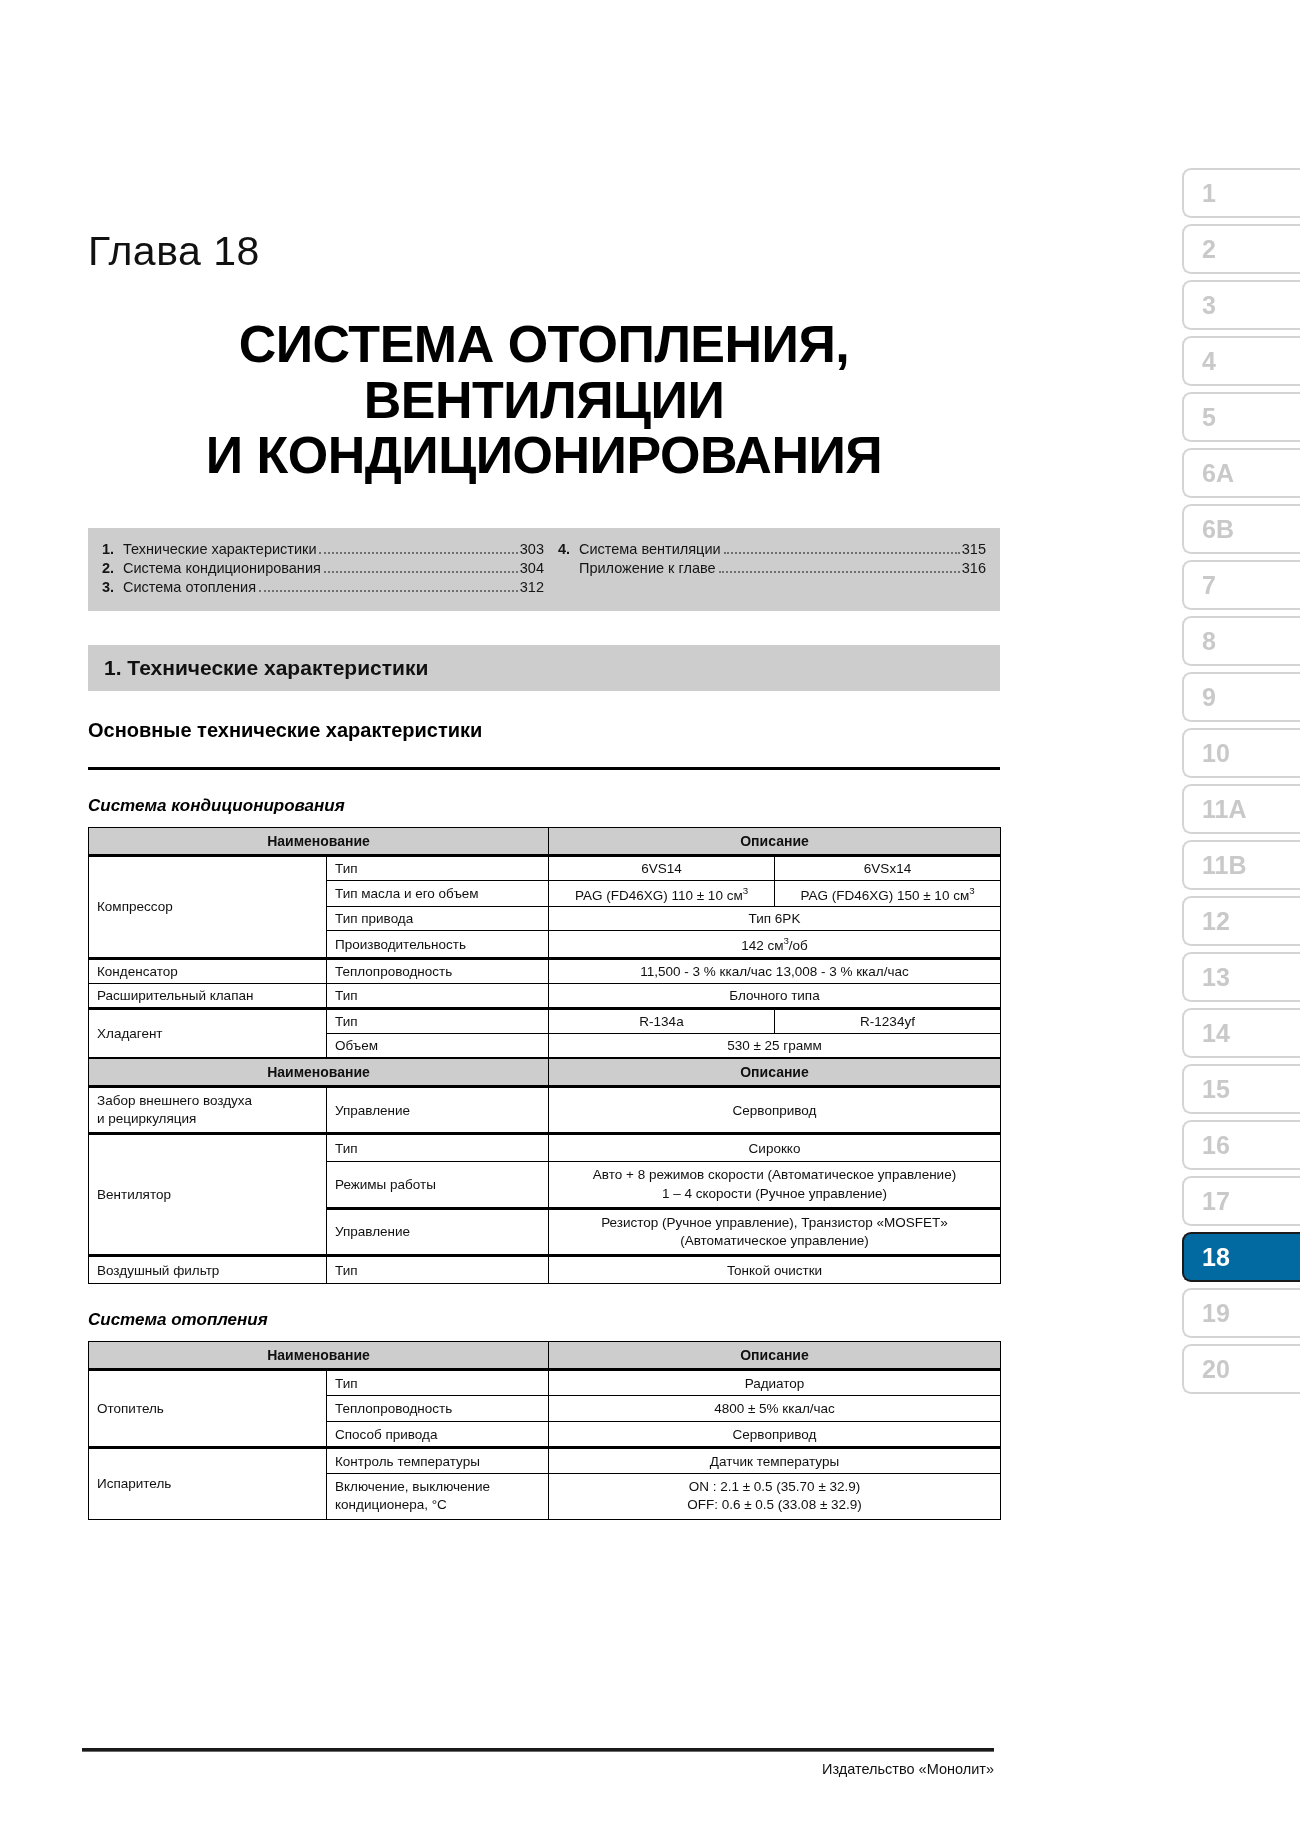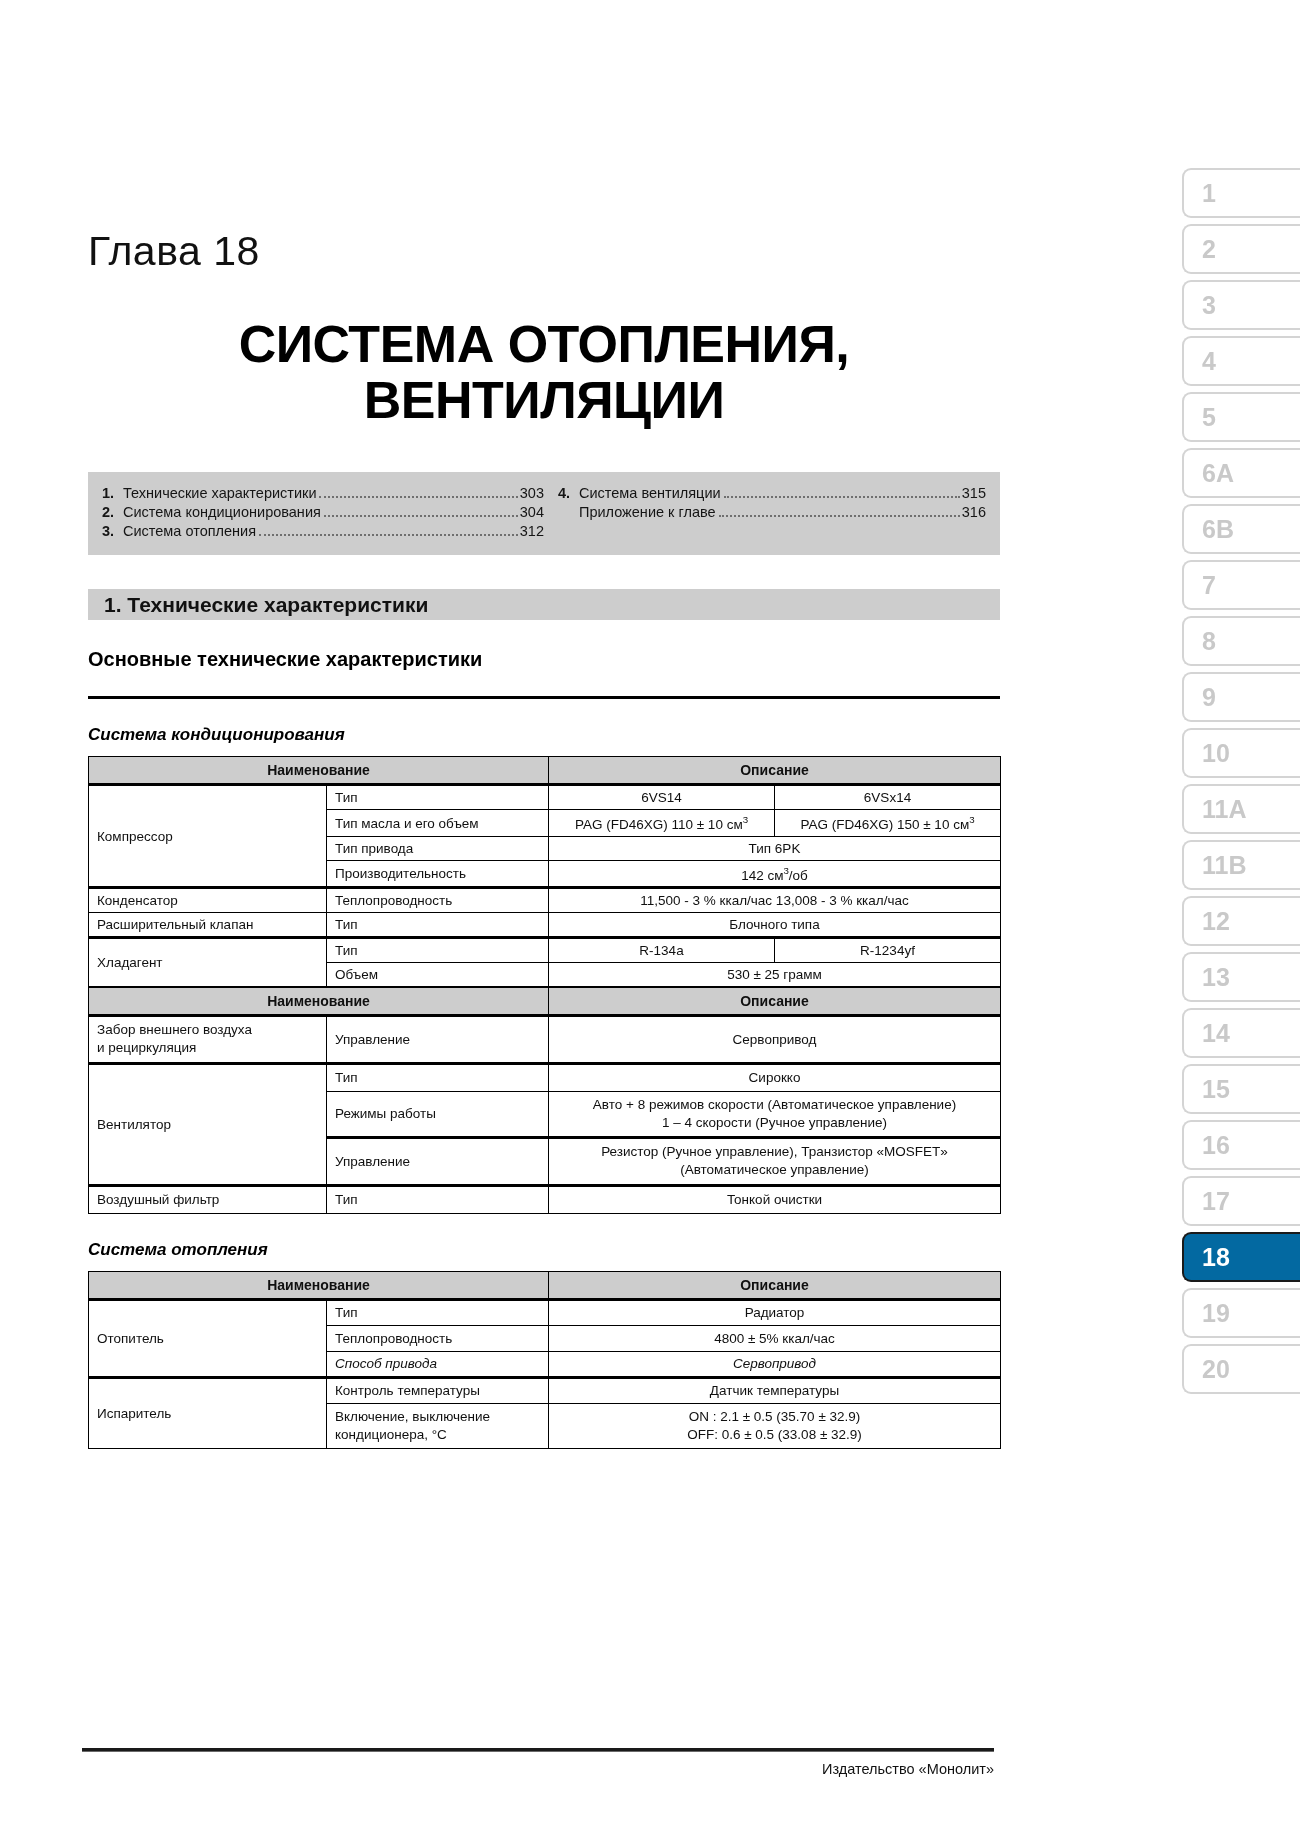--- a/index.html
+++ b/index.html
@@ -124,21 +124,21 @@
     margin: 0 2px 4px 3px;
     min-width: 8px;
     height: 1px;
   }
   .toc-page { flex: none; white-space: nowrap; }
 
   
   .section-band {
     margin-top: 34px;
     background: #cdcdcd;
-    height: 31px;
+    height: 46px;
     display: flex;
     align-items: center;
     padding-left: 16px;
     font-size: 21px;
     font-weight: bold;
     color: #111;
     font-family: "Liberation Sans", sans-serif;
   }
 
   .h-main {
@@ -246,20 +246,21 @@
       <div class="tab">20</div>
     </div>
 
   <div id="content">
 
     <div class="chapter-kicker">Глава 18</div>
 
     <h1 class="chapter-title">
       <span class="line">СИСТЕМА ОТОПЛЕНИЯ,</span>
       <span class="line">ВЕНТИЛЯЦИИ</span>
+      <span class="line">И КОНДИЦИОНИРОВАНИЯ</span>
     </h1>
 
     <div id="toc">
       <div class="toc-col left">
           <div class="toc-row">
             <span class="toc-num">1.</span>
             <span class="toc-label">Технические характеристики</span>
             <span class="toc-dots"></span>
             <span class="toc-page">303</span>
           </div>
@@ -408,21 +409,21 @@
       <tbody>
           <tr class="thick" style="height: 26px;">
             <td class="grp" rowspan="3">Отопитель</td>
             <td class="lef">Тип</td>
             <td class="cen">Радиатор</td>
           </tr>
           <tr style="height: 26px;">
             <td class="lef">Теплопроводность</td>
             <td class="cen">4800 ± 5% ккал/час</td>
           </tr>
-          <tr style="height: 26px; font-style: italic;">
+          <tr style="height: 26px;">
             <td class="lef">Способ привода</td>
             <td class="cen">Сервопривод</td>
           </tr>
           <tr class="thick" style="height: 26px;">
             <td class="grp" rowspan="2">Испаритель</td>
             <td class="lef">Контроль температуры</td>
             <td class="cen">Датчик температуры</td>
           </tr>
           <tr style="height: 44px;">
             <td class="lef twoline">Включение, выключение<br>кондиционера, °C</td>

